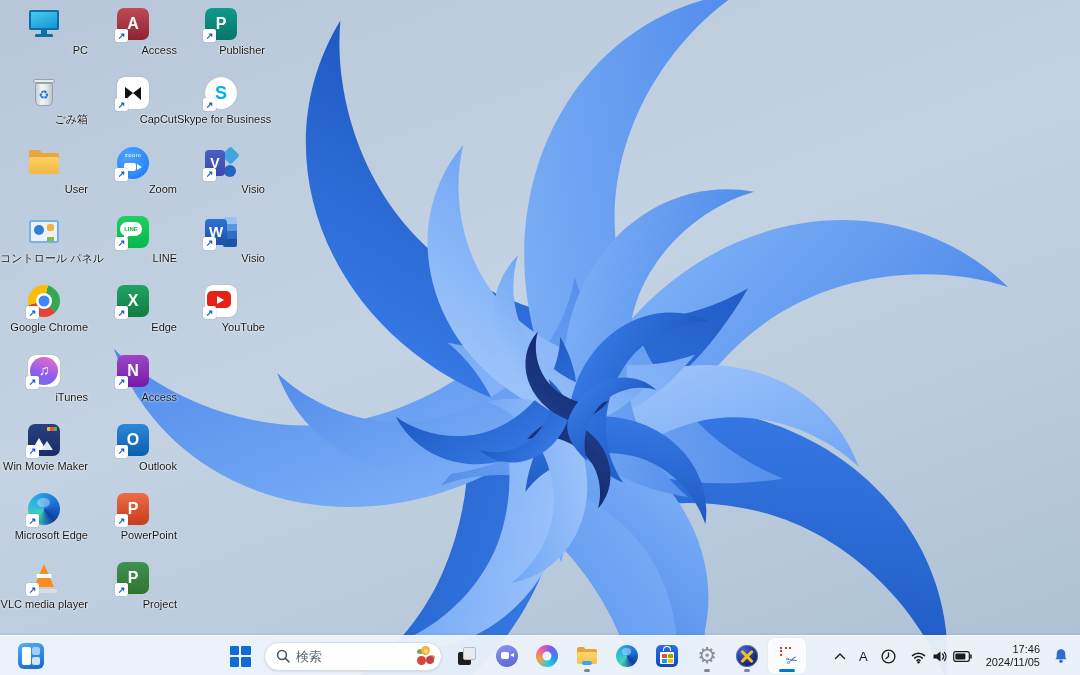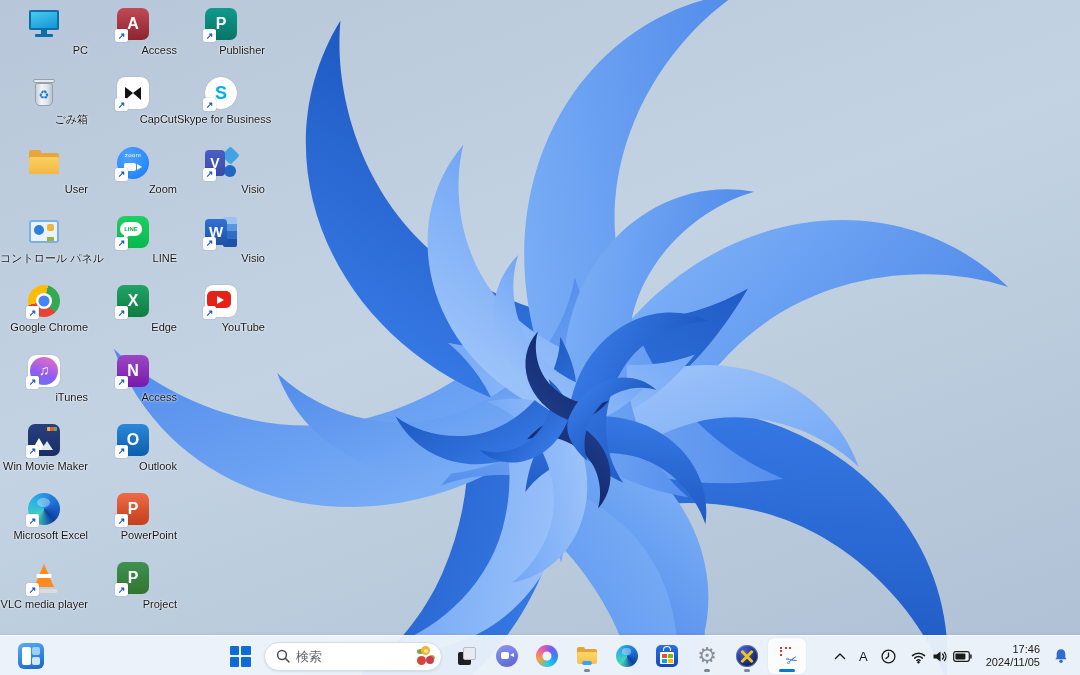--- a/index.html
+++ b/index.html
@@ -277,21 +277,21 @@
           <span class="sc-arrow">↗</span>
         </div>
         <div class="lbl">Win Movie Maker</div>
       </div>
       <div class="di" style="left: 0px; top: 491.1px;">
         <div class="vis">
           <div class="edge-c"></div>
           <div class="edge-h"></div>
           <span class="sc-arrow">↗</span>
         </div>
-        <div class="lbl">Microsoft Excel</div>
+        <div class="lbl">Microsoft Edge</div>
       </div>
       <div class="di" style="left: 0px; top: 560.4px;">
         <div class="vis">
           <div class="vl-b"></div>
           <div class="vl-cone"></div>
           <div class="vl-s"></div>
           <span class="sc-arrow">↗</span>
         </div>
         <div class="lbl">VLC media player</div>
       </div>

